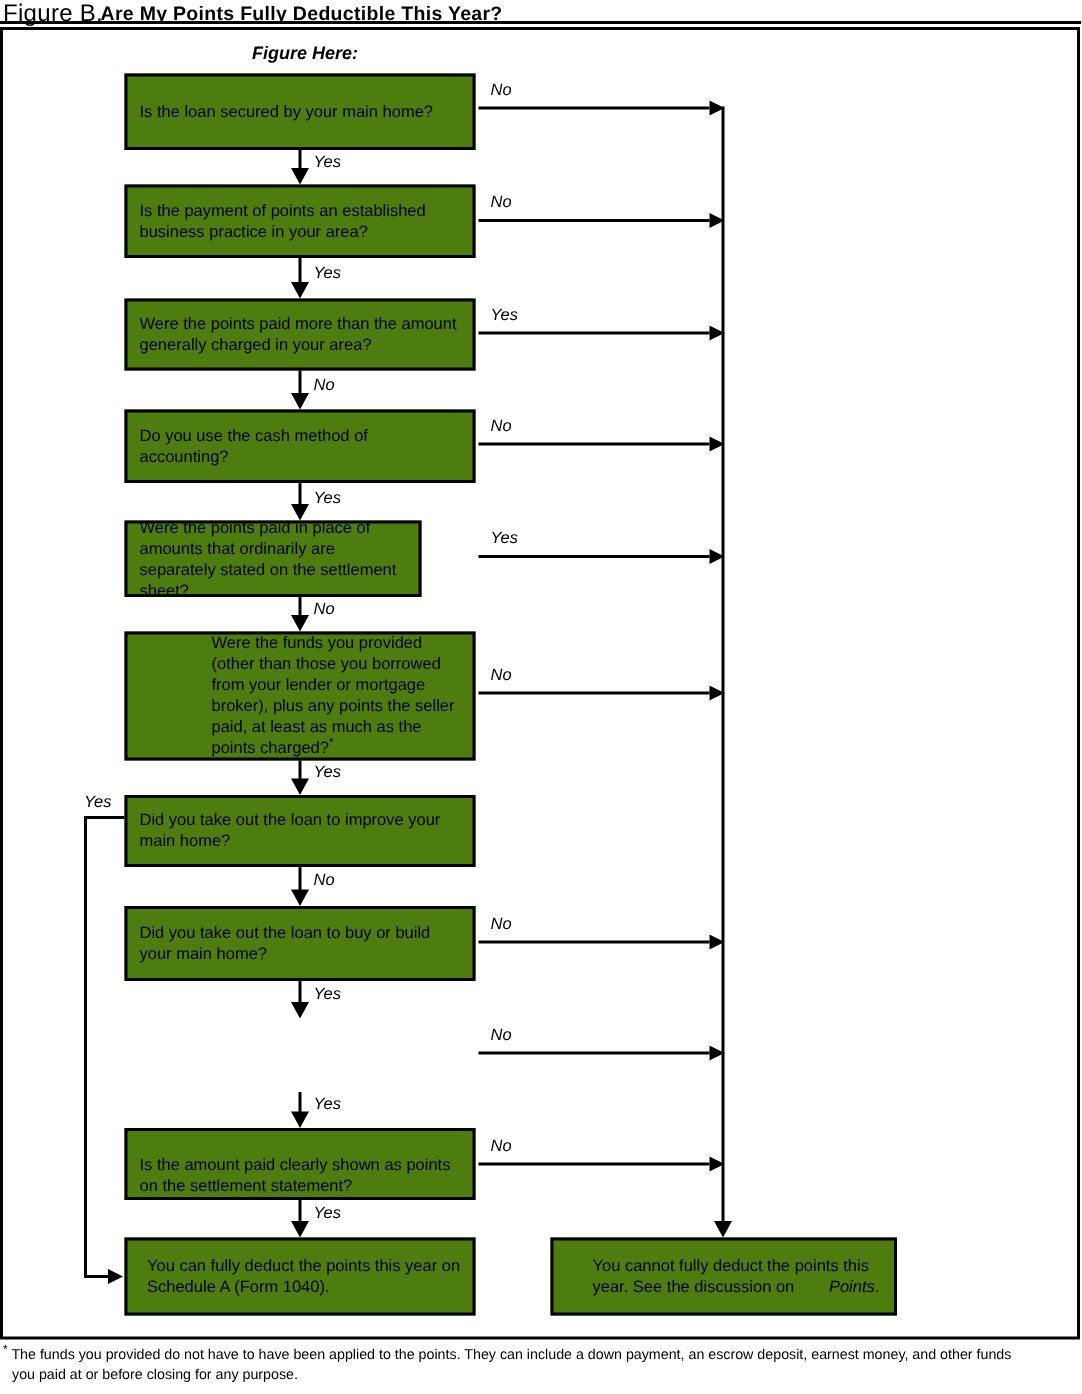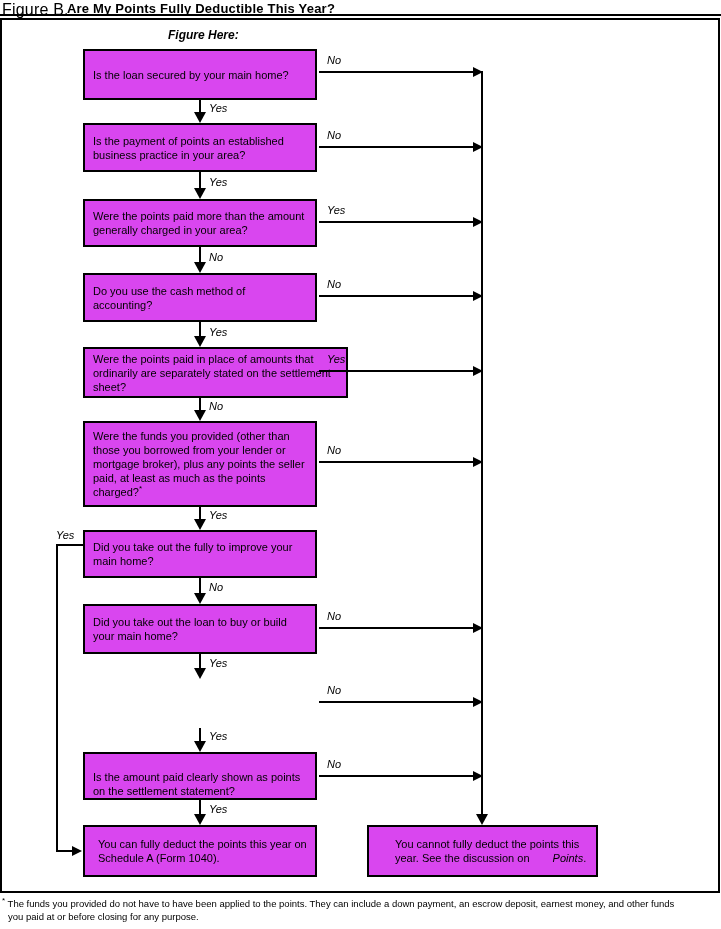--- a/index.html
+++ b/index.html
@@ -5,21 +5,21 @@
   html, body { margin:0; padding:0; background:#ffffff; }
   body { font-family:"Liberation Sans", sans-serif; color:#000; }
   .page { position:relative; width:721px; height:929px; background:#ffffff; overflow:hidden; }
   .abs { position:absolute; }
   .title-prefix { font-size:16px; letter-spacing:.2px; }
   .title-main { font-size:13px; font-weight:bold; letter-spacing:.2px; }
   .rule { background:#000; }
   .outer { box-sizing:border-box; border:2px solid #000; }
   .start { font-size:12px; font-weight:bold; font-style:italic; }
   .box { box-sizing:border-box; border:2px solid #000; display:flex; align-items:center;
-         font-size:11px; line-height:14px; background:#d946ef; }
+         font-size:11px; line-height:14px; background:#4d7c0f; }
   .box .btxt { padding:0 10px 0 8px; }
   .term .btxt { padding:0 6px 0 13px; }
   .term-r .btxt { padding:0 8px 0 26px; }
   sup.ast { font-size:8px; line-height:0; vertical-align:super; }
   .ital { font-style:italic;padding-left:20px; }
   .lbl { font-size:11px; font-style:italic; white-space:nowrap; }
   .vl { width:2px; background:#000; }
   .hl { height:2px; background:#000; }
   .ar { width:0; height:0; border-top:5px solid transparent; border-bottom:5px solid transparent; border-left:10px solid #000; }
   .ad { width:0; height:0; border-left:6px solid transparent; border-right:6px solid transparent; border-top:11px solid #000; }
@@ -44,28 +44,28 @@
     </div>
   <div class="abs box" style="left:83px; top:123px; width:234px; height:49px;">
       <div class="btxt">Is the payment of points an established business practice in your area?</div>
     </div>
   <div class="abs box" style="left:83px; top:199px; width:234px; height:48px;">
       <div class="btxt">Were the points paid more than the amount generally charged in your area?</div>
     </div>
   <div class="abs box" style="left:83px; top:273px; width:234px; height:49px;">
       <div class="btxt">Do you use the cash method of accounting?</div>
     </div>
-  <div class="abs box" style="left:83px; top:347px; width:265px; height:51px;">
+  <div class="abs box" style="left:83px; top:347px; width:198px; height:51px;">
       <div class="btxt">Were the points paid in place of amounts that ordinarily are separately stated on the settlement sheet?</div>
     </div>
-  <div class="abs box" style="left:83px; top:421px; width:234px; height:86px;">
+  <div class="abs box" style="left:83px; top:421px; width:234px; height:86px;padding-left:48px;">
       <div class="btxt"><span>Were the funds you provided (other than those you borrowed from your lender or mortgage broker), plus any points the seller paid, at least as much as the points charged?</span><sup class="ast">*</sup></div>
     </div>
   <div class="abs box" style="left:83px; top:530px; width:234px; height:48px;">
-      <div class="btxt">Did you take out the fully to improve your main home?</div>
+      <div class="btxt">Did you take out the loan to improve your main home?</div>
     </div>
   <div class="abs box" style="left:83px; top:604px; width:234px; height:50px;">
       <div class="btxt">Did you take out the loan to buy or build your main home?</div>
     </div>
   <div class="abs box" style="left:83px; top:752px; width:234px; height:48px;align-items:flex-end;">
       <div class="btxt">Is the amount paid clearly shown as points on the settlement statement?</div>
     </div>
 
   <div class="abs box term" style="left:83px; top:825px; width:234px; height:52px;">
       <div class="btxt">You can fully deduct the points this year on Schedule A (Form 1040).</div>

